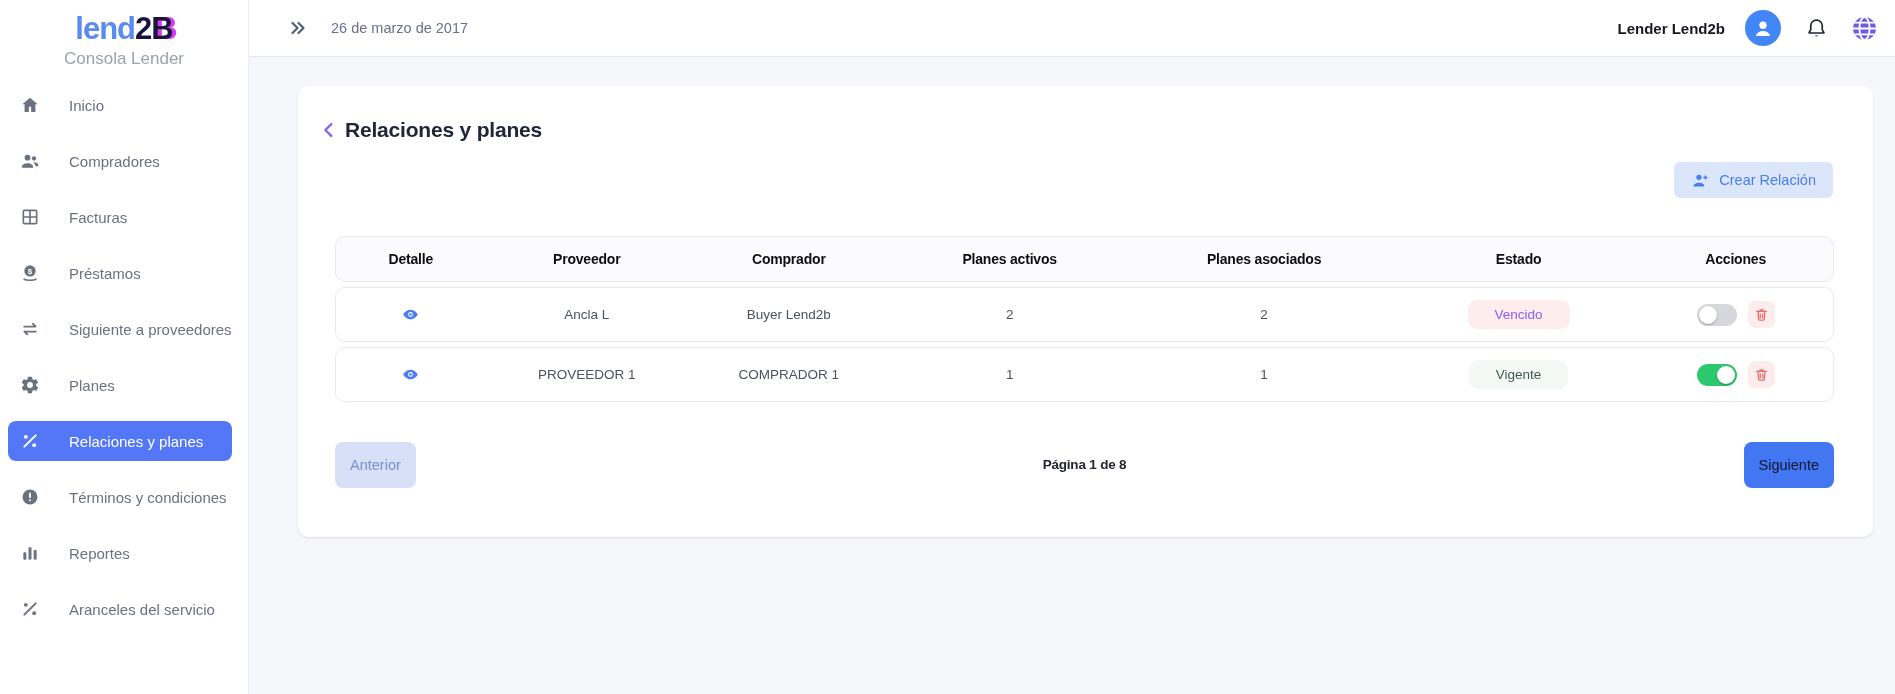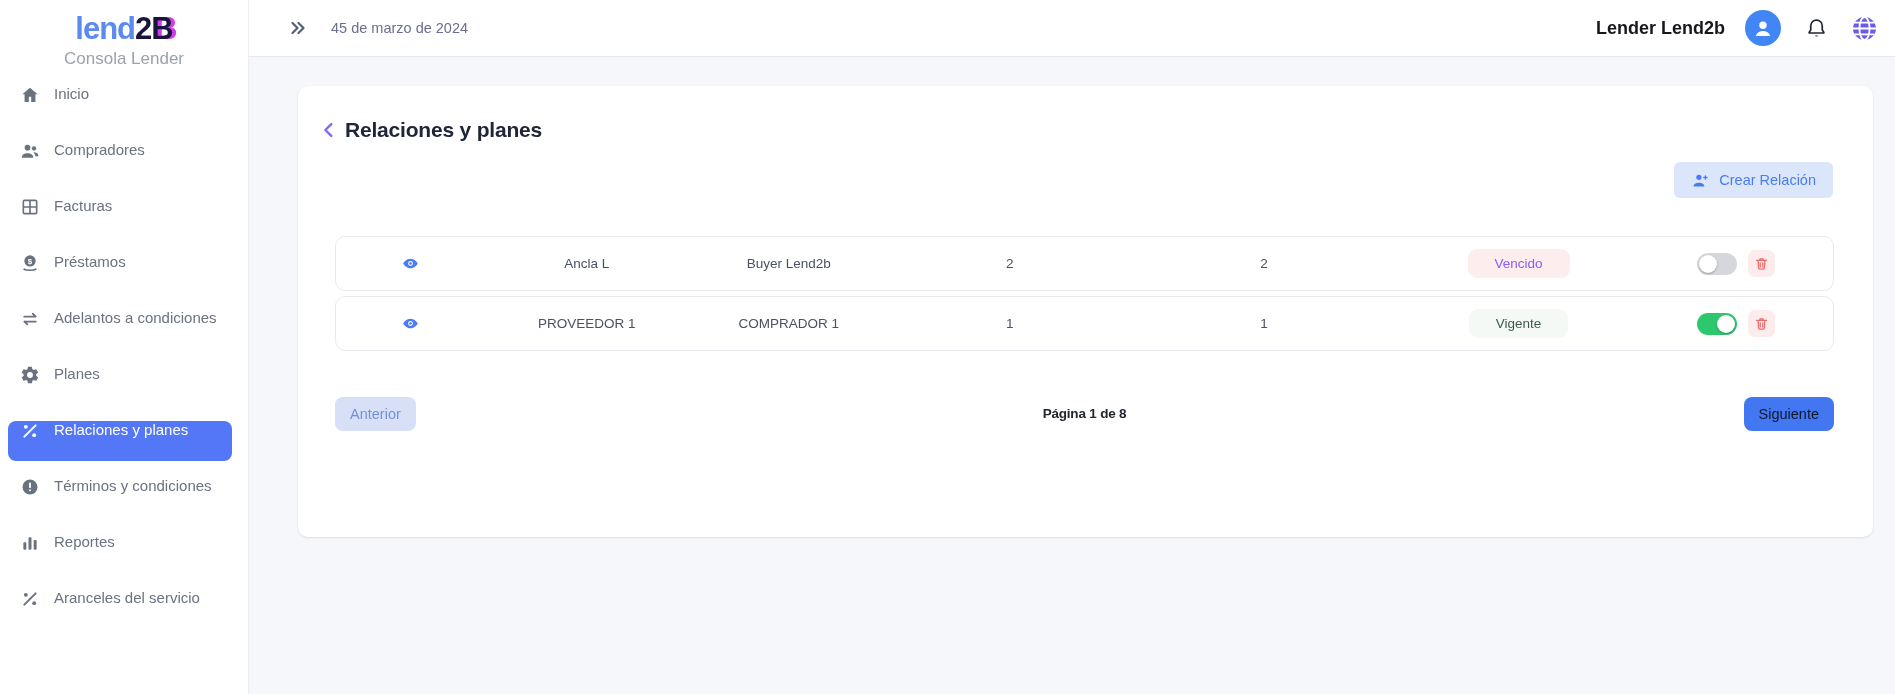--- a/index.html
+++ b/index.html
@@ -13,37 +13,37 @@
   
   .sidebar { width:249px; flex-shrink:0; background:#fff; border-right:1px solid #ebedf1; }
   .logo-wrap { text-align:center; padding-top:12px; }
   .logo { font-size:31px; font-weight:700; letter-spacing:-1px; line-height:1.1; }
   .logo-lend { color:#5b8af0; }
   .logo-2 { color:#1a143d; }
   .logo-b { color:#1a143d; text-shadow:4px 0 0 #d43bf0; }
   .logo-sub { font-size:17px; color:#9aa2ad; margin-top:3px; }
   .nav { margin-top:15px; }
   .nav-item {
-    display:flex; align-items:flex-start;
+    display:flex; align-items:center;
     height:40px; margin:16px 16px 16px 8px; padding-left:12px;
-    border-radius:8px; color:#6a7280; font-size:15px; cursor:pointer;
+    border-radius:8px; color:#6a7280; font-size:15px; cursor:pointer;gap:15px;
   }
   .nav-item .ic { width:20px; height:20px; flex-shrink:0; margin-right:14px; display:flex; align-items:center; justify-content:center; }
   .nav-item .ic svg { width:20px; height:20px; }
   .nav-item.active { background:#5377f6; color:#fff; }
   
   .right-col { flex:1; display:flex; flex-direction:column; min-width:0; }
   .topbar {
     height:57px; background:#fff; border-bottom:1px solid #e7e9ee;
     display:flex; align-items:center; padding:0 12px 0 38px; flex-shrink:0;
   }
   .collapse-ic { color:#566074; display:flex; }
   .topbar-date { margin-left:22px; color:#687090; font-size:14.5px; }
   .topbar-spacer { flex:1; }
-  .topbar-user { font-size:18px; font-weight:700; color:#16181d; margin-right:20px; }
+  .topbar-user { font-size:15px; font-weight:700; color:#16181d; margin-right:20px; }
   .avatar {
     width:36px; height:36px; border-radius:50%; background:#4286f5;
     display:flex; align-items:center; justify-content:center; margin-right:24px; cursor:pointer;
   }
   .bell-wrap { margin-right:22px; color:#1f2430; display:flex; cursor:pointer; }
   .globe-wrap { color:#6a5ce8; display:flex; cursor:pointer; margin-right:4px; }
   
   .main { flex:1; padding:29px 22px 0 49px; }
   .card {
     background:#fff; border-radius:10px; height:451px;
@@ -87,21 +87,21 @@
   }
   .toggle.on { background:#2dc76d; }
   .toggle.on .knob { left:auto; right:2px; }
   .trash-btn {
     width:27px; height:27px; border-radius:7px; background:#fdecec; border:none; cursor:pointer;
     display:flex; align-items:center; justify-content:center; color:#ed6a6a;
   }
   .trash-btn svg { width:15px; height:15px; }
   
   .pagination { display:flex; align-items:center; margin:45px 39px 0 37px; position:relative; height:35px; }
-  .pg-btn { border:none; cursor:pointer; font-family:inherit; font-size:14.5px; padding:0 15px; height:34px; border-radius:8px; }
+  .pg-btn { border:none; cursor:pointer; font-family:inherit; font-size:14.5px; padding:0 15px; height:46px; border-radius:8px; }
   .pg-prev { background:#d7e0f6; color:#7590d5; }
   .pg-next { background:#4377f2; color:#0f172a; margin-left:auto; }
   .pg-info {
     position:absolute; left:50%; transform:translateX(-50%);
     font-size:13.5px; color:#22262e; font-weight:600; letter-spacing:-0.2px;
   }
 </style>
 </head>
 <body>
 
@@ -154,21 +154,21 @@
       </span>
       <span>Préstamos</span>
     </div>
 
     <div class="nav-item">
       <span class="ic">
         <svg viewBox="0 0 24 24" fill="none" stroke="currentColor" stroke-width="2.1" stroke-linecap="round" stroke-linejoin="round">
             <path d="M5 9h13.5M15.2 5.5 18.8 9M19 15H5.5M8.8 18.5 5.2 15"></path>
           </svg>
       </span>
-      <span>Adelantos a condiciones</span>
+      <span>Siguiente a proveedores</span>
     </div>
 
     <div class="nav-item">
       <span class="ic">
         <svg viewBox="0 0 24 24" fill="currentColor">
             <path d="M19.4 13c.04-.33.06-.66.06-1s-.02-.67-.06-1l2.1-1.65a.5.5 0 0 0 .12-.64l-2-3.46a.5.5 0 0 0-.6-.22l-2.48 1a7.6 7.6 0 0 0-1.73-1L14.4 2.4a.5.5 0 0 0-.5-.4h-4a.5.5 0 0 0-.5.4l-.38 2.63c-.62.26-1.2.6-1.73 1l-2.48-1a.5.5 0 0 0-.6.22l-2 3.46a.5.5 0 0 0 .12.64L4.44 11c-.04.33-.06.66-.06 1s.02.67.06 1l-2.1 1.65a.5.5 0 0 0-.12.64l2 3.46c.13.22.39.31.6.22l2.48-1c.53.4 1.11.74 1.73 1l.38 2.63c.04.23.25.4.5.4h4c.25 0 .46-.17.5-.4l.38-2.63a7.6 7.6 0 0 0 1.73-1l2.48 1c.21.09.47 0 .6-.22l2-3.46a.5.5 0 0 0-.12-.64zM12 15.5a3.5 3.5 0 1 1 0-7 3.5 3.5 0 0 1 0 7z"></path>
           </svg>
       </span>
       <span>Planes</span>
     </div>
@@ -221,21 +221,21 @@
 </aside>
 
 <div class="right-col">
 
   <header class="topbar">
     <span class="collapse-ic">
       <svg width="22" height="22" viewBox="0 0 24 24" fill="none" stroke="currentColor" stroke-width="2.4" stroke-linecap="round" stroke-linejoin="round">
           <path d="M6 6.5 11.5 12 6 17.5M12.5 6.5 18 12l-5.5 5.5"></path>
         </svg>
     </span>
-    <span class="topbar-date">45 de marzo de 2024</span>
+    <span class="topbar-date">26 de marzo de 2017</span>
     <span class="topbar-spacer"></span>
     <span class="topbar-user">Lender Lend2b</span>
     <span class="avatar">
       <svg width="24" height="24" viewBox="0 0 24 24">
           <circle cx="12" cy="9.3" r="3.7" fill="#fff"></circle>
           <path d="M4.8 20c.9-3.4 3.9-5 7.2-5s6.3 1.6 7.2 5z" fill="#fff"></path>
         </svg>
     </span>
     <span class="bell-wrap">
       <svg width="23" height="23" viewBox="0 0 24 24" fill="none" stroke="currentColor" stroke-width="1.8" stroke-linejoin="round">
@@ -272,20 +272,29 @@
               <circle cx="10" cy="8" r="3.3"></circle>
               <path d="M3.2 19.5c0-3 3.1-4.6 6.8-4.6s6.8 1.6 6.8 4.6z"></path>
               <path d="M18.2 6.2v4M16.2 8.2h4" stroke="currentColor" stroke-width="1.8" stroke-linecap="round" fill="none"></path>
             </svg>
           <span>Crear Relación</span>
         </button>
       </div>
 
       <div class="table-wrap">
 
+        <div class="trow thead">
+          <div class="cell">Detalle</div>
+          <div class="cell">Proveedor</div>
+          <div class="cell">Comprador</div>
+          <div class="cell">Planes activos</div>
+          <div class="cell">Planes asociados</div>
+          <div class="cell">Estado</div>
+          <div class="cell">Acciones</div>
+        </div>
 
         <div class="trow tdata">
           <div class="cell">
             <span class="eye-btn">
               <svg viewBox="0 0 24 24">
                   <path d="M12 5.2C6.8 5.2 2.9 9.6 1.8 12c1.1 2.4 5 6.8 10.2 6.8s9.1-4.4 10.2-6.8c-1.1-2.4-5-6.8-10.2-6.8z" fill="currentColor"></path>
                   <circle cx="12" cy="12" r="3.4" fill="#fff"></circle>
                   <circle cx="12" cy="12" r="1.9" fill="currentColor"></circle>
                 </svg>
             </span>

